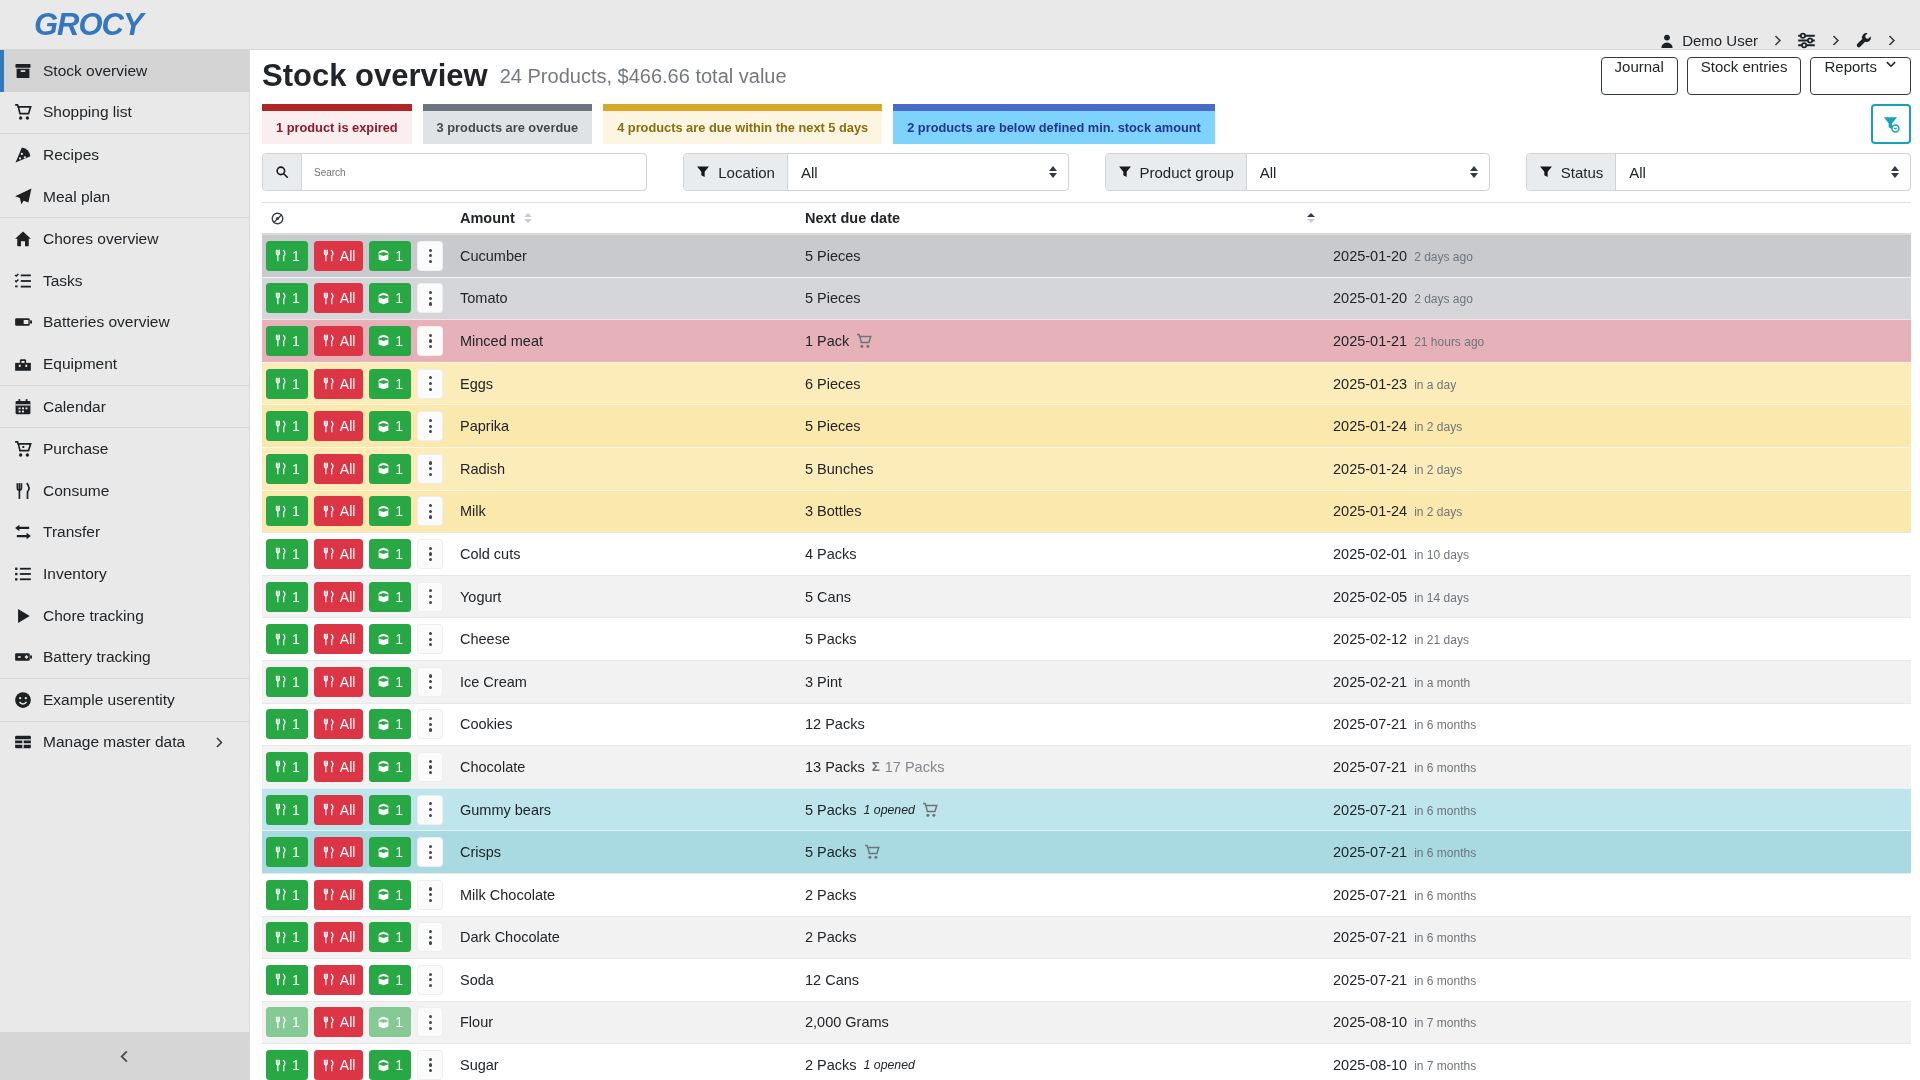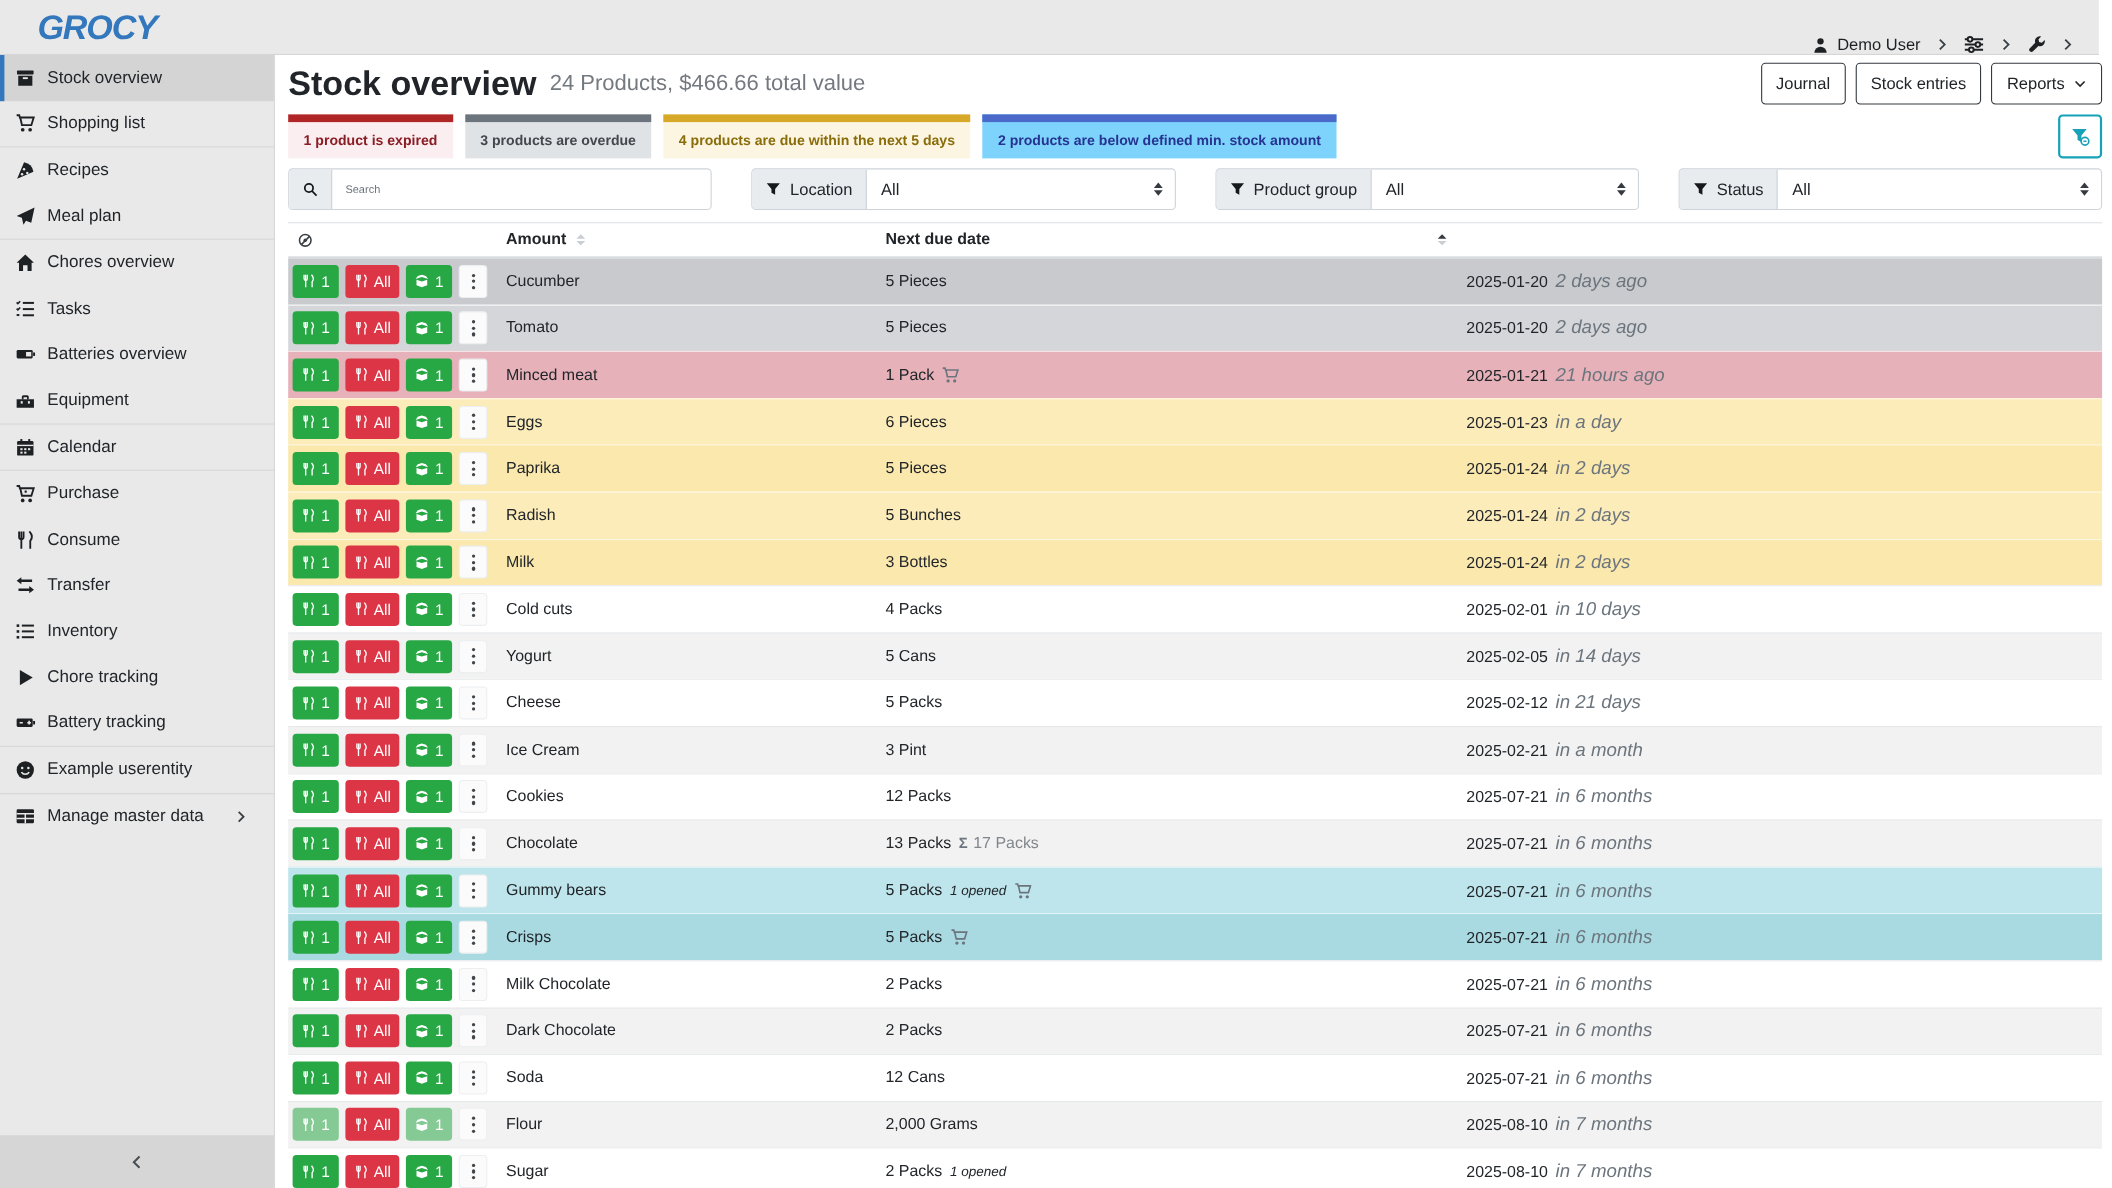--- a/index.html
+++ b/index.html
@@ -1,19 +1,19 @@
 <!DOCTYPE html>
 <html><head>
 <meta charset="utf-8">
 <style>
   html,body{margin:0;padding:0;}
   body{width:1920px;height:1080px;position:relative;overflow:hidden;background:#fff;
        font-family:"Liberation Sans","DejaVu Sans",sans-serif;color:#212529;}
   
-  .topbar{position:absolute;top:0;left:0;right:12px;height:50px;background:#e9e9e9;
+  .topbar{position:absolute;top:0;left:0;right:0;height:50px;background:#e9e9e9;
           border-bottom:1px solid #d6d6d6;display:flex;align-items:center;
           justify-content:space-between;padding:0 22px 0 34px;box-sizing:border-box;z-index:5;}
   .logo{font-size:31px;font-weight:800;font-style:italic;letter-spacing:-1px;color:#3377bd;cursor:pointer;}
   .top-right{display:flex;align-items:center;gap:13px;color:#1d2124;margin-top:32px;}
   .top-right .grp{display:flex;align-items:center;gap:7px;font-size:15px;cursor:pointer;}
   .ic{display:inline-flex;width:16px;height:16px;}
   .ic svg{width:100%;height:100%;}
   .chev-sep{width:13px;height:13px;color:#3a3f44;}
   
   .sidebar{position:absolute;top:50px;left:0;width:250px;bottom:0;background:#e9e9e9;
@@ -29,21 +29,21 @@
            display:flex;align-items:center;justify-content:center;color:#4a4f54;cursor:pointer;}
   .sb-foot .ic{width:15px;height:15px;}
   
   .main{position:absolute;left:251px;top:50px;right:0;bottom:0;background:#fff;
         padding:0 9px 0 11px;box-sizing:border-box;overflow:hidden;}
   .title-row{display:flex;align-items:center;margin-top:6px;height:40px;}
   .page-title{font-size:31px;font-weight:700;color:#212529;}
   .page-subtitle{font-size:20px;font-weight:400;color:#73797f;margin-left:12px;}
   .title-btns{margin-left:auto;display:flex;gap:9px;}
   .tbtn{height:38px;border:1px solid #343a40;border-radius:4px;background:#fff;font-size:15px;
-        color:#212529;padding:0 13px;display:flex;align-items:center;gap:8px;cursor:pointer;
+        color:#212529;padding:0 13px;display:flex;align-items:flex-start;gap:8px;cursor:pointer;
         font-family:inherit;}
   .tbtn .ic{width:12px;height:12px;color:#212529;}
   
   .badges-row{display:flex;gap:11px;margin-top:8px;align-items:flex-start;height:40px;}
   .badge{box-sizing:border-box;height:40px;display:flex;align-items:center;padding:0 14px;
          font-size:12.8px;font-weight:700;border-top:7px solid;cursor:pointer;}
   .filter-clear{margin-left:auto;width:40px;height:40px;box-sizing:border-box;border:2px solid #17a2b8;
          border-radius:4px;background:#fff;color:#17a2b8;display:flex;align-items:center;
          justify-content:center;cursor:pointer;}
   .filter-clear .ic{width:17px;height:17px;}
@@ -105,21 +105,21 @@
          cursor:pointer;padding:0;}
   .kebab i{width:3.2px;height:3.2px;border-radius:50%;background:#41464b;}
   .c-prod{padding-left:8px;}
   .c-amt{display:flex;align-items:center;gap:7px;padding-left:8px;}
   .agg{color:#82878c;display:inline-flex;gap:5px;align-items:center;}
   .sigma{font-weight:700;font-size:13.5px;color:#6c757d;}
   .opened{font-style:italic;font-size:12.3px;}
   .cart-ic{width:16px;height:16px;color:#6c757d;display:inline-flex;}
   .cart-ic svg{width:100%;height:100%;}
   .c-due{padding-left:8px;display:flex;align-items:baseline;gap:7px;}
-  .note{font-style:italic;font-size:17px;color:#6c757d;}
+  .note{font-size:12px;color:#6c757d;}
 </style>
 </head>
 <body>
 
 <header class="topbar">
   <div class="logo">GROCY</div>
   <div class="top-right">
     <div class="grp">
       <span class="ic">
           <svg viewBox="0 0 16 16" fill="currentColor">

